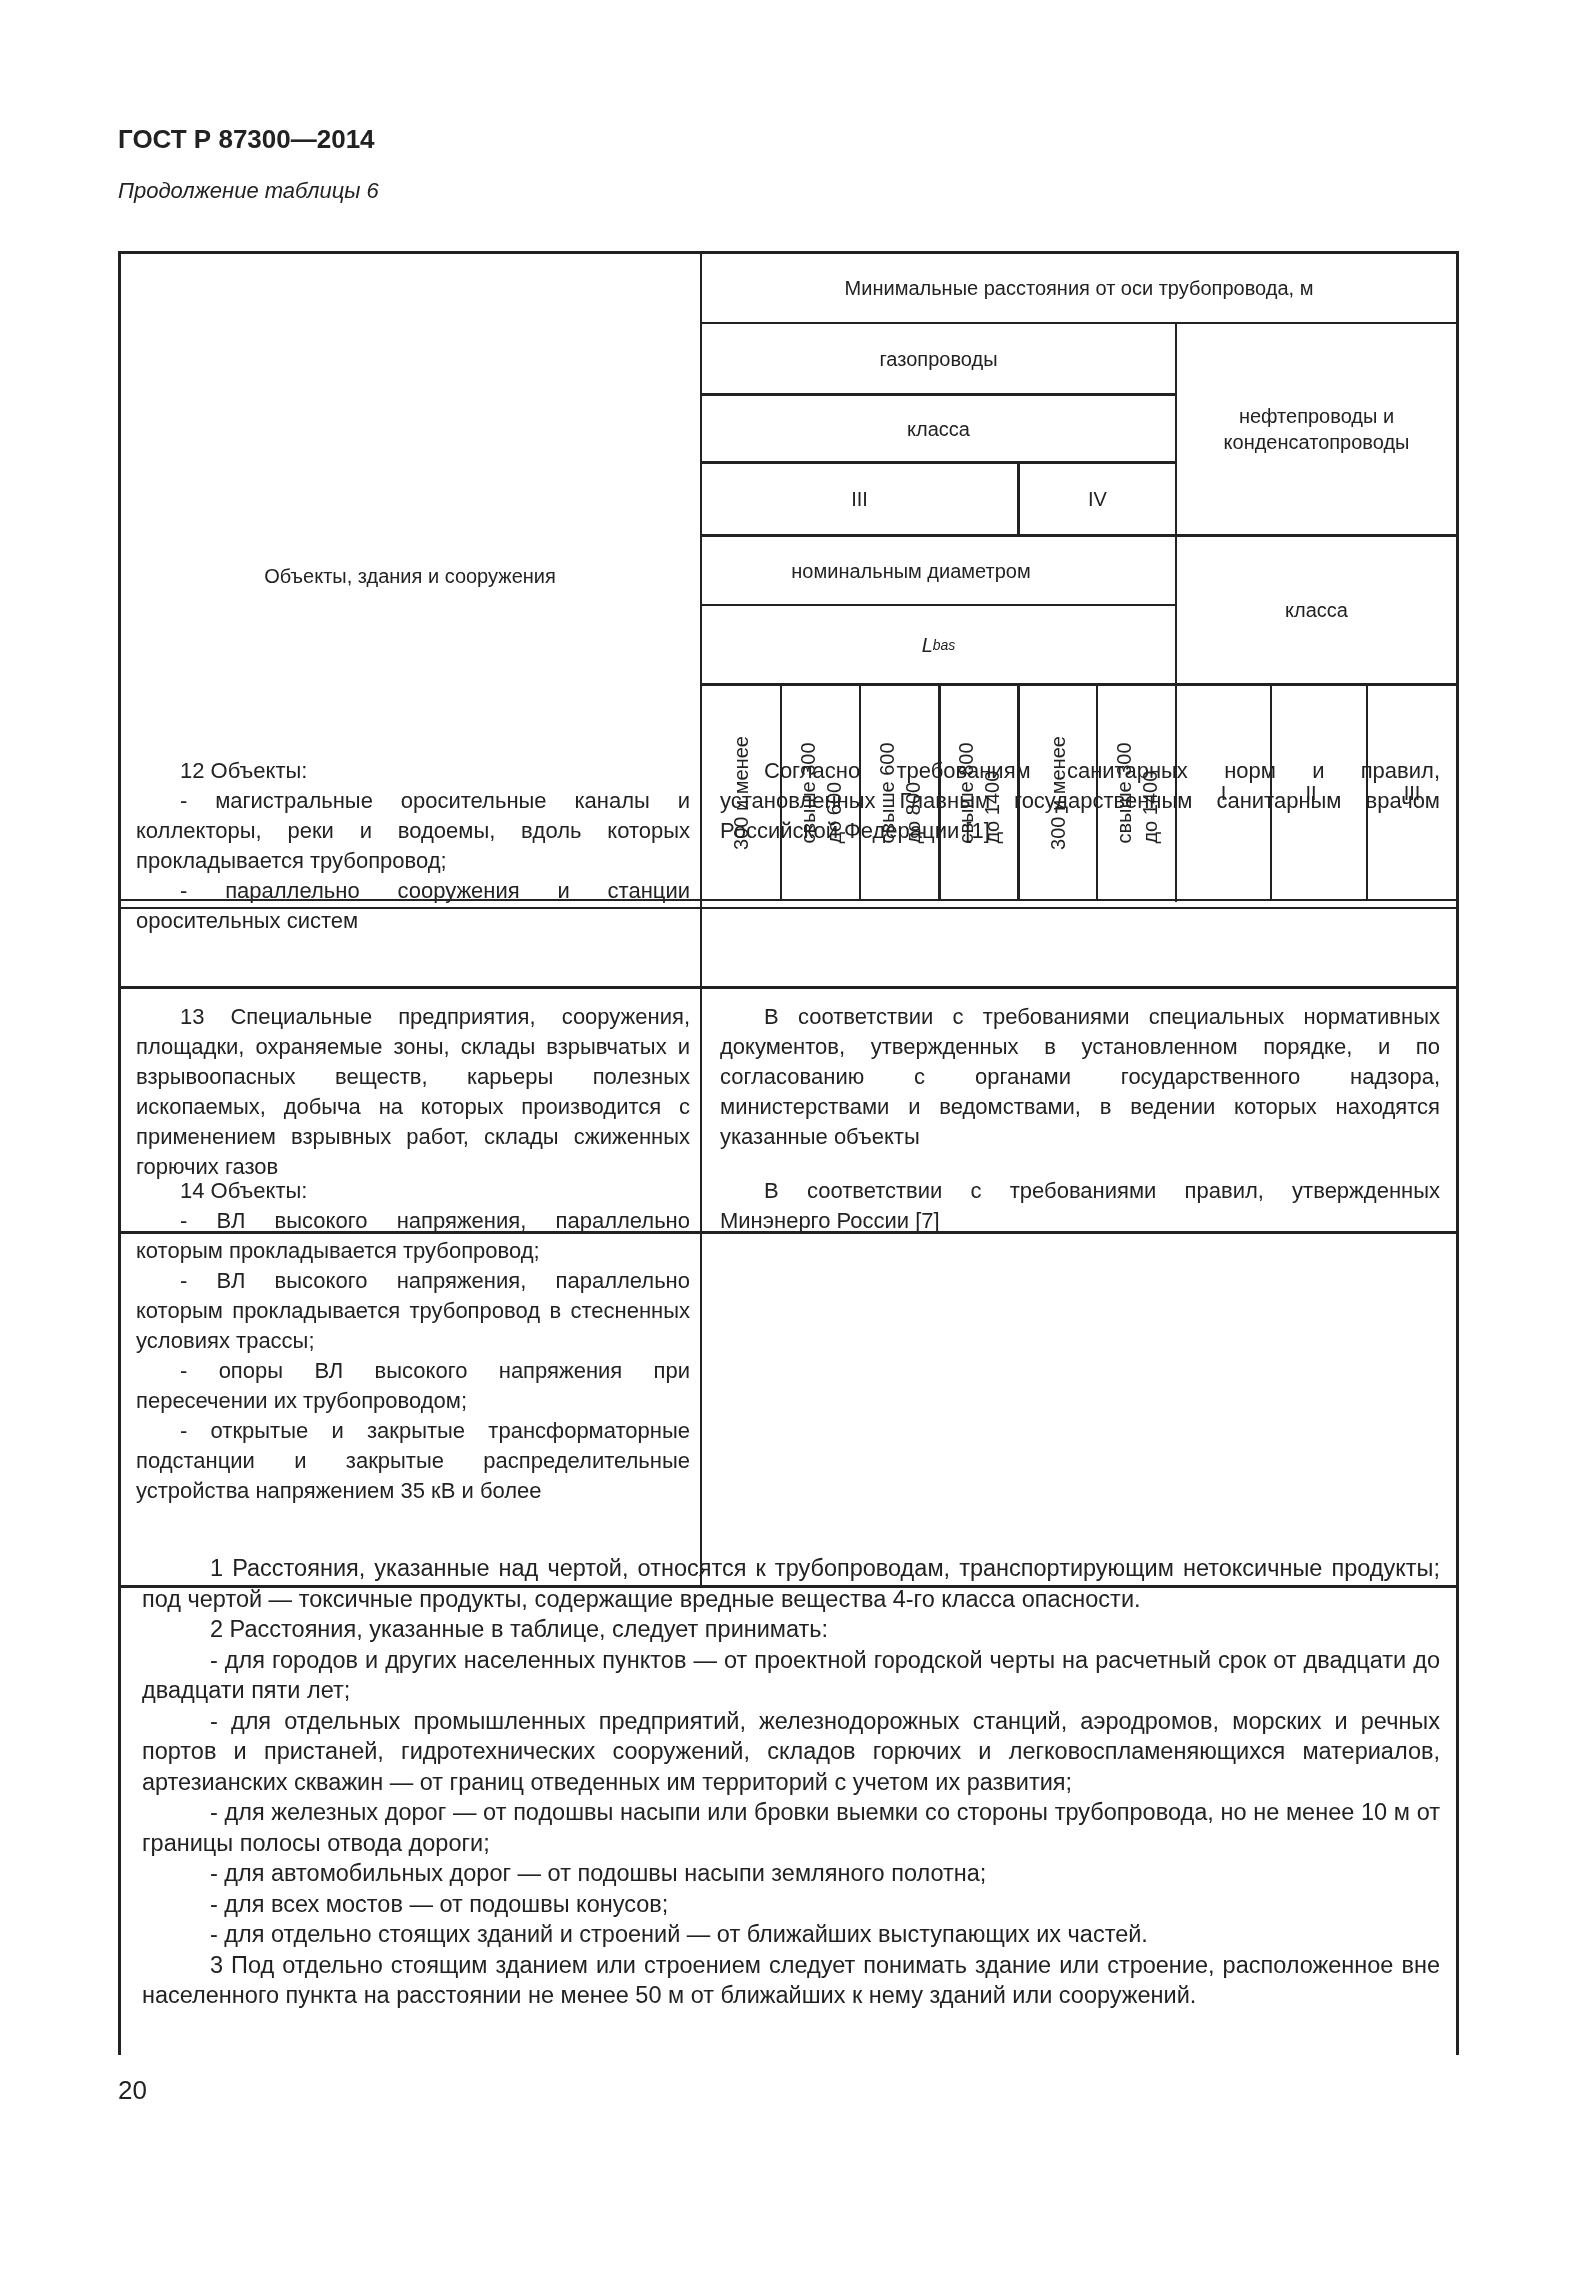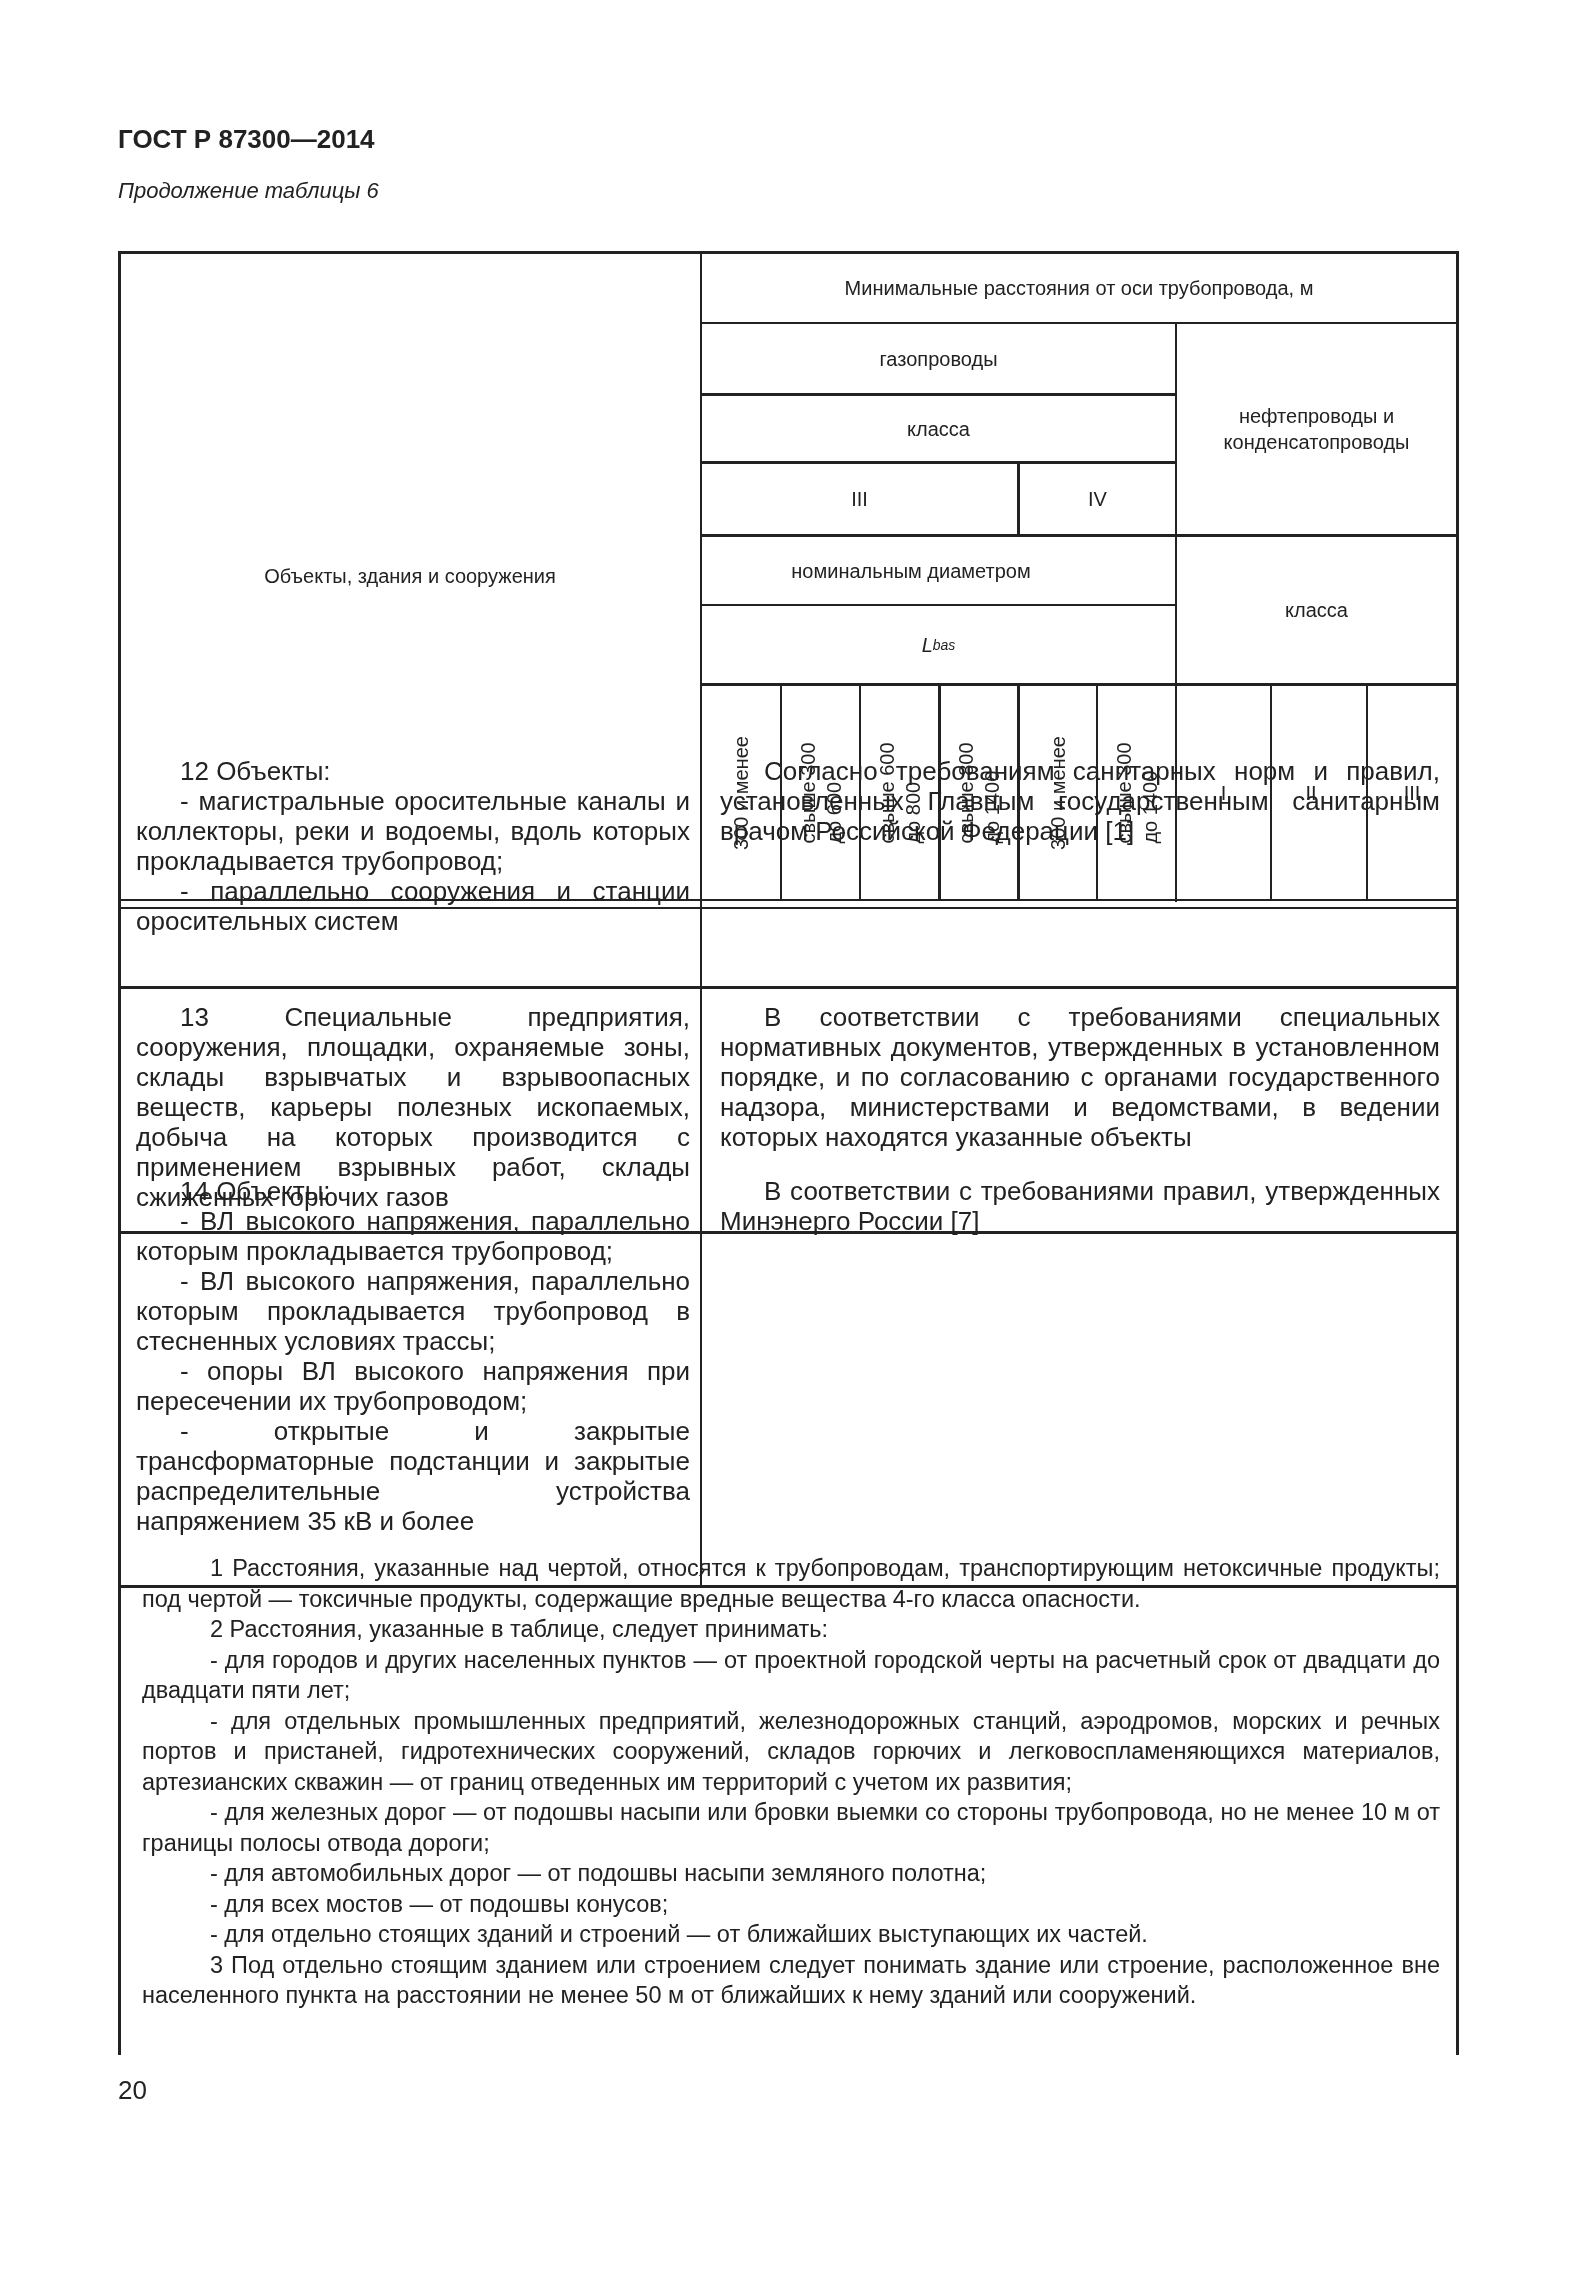--- a/index.html
+++ b/index.html
@@ -7,21 +7,21 @@
   .abs { position:absolute; }
   #doc-title { left:118px; top:124px; font-size:26px; font-weight:bold; letter-spacing:0px; }
   #table-caption { left:118px; top:178px; font-size:22px; font-style:italic; }
   .hl { position:absolute; background:#222; height:2px; }
   .vl { position:absolute; background:#222; width:2px; }
   .thick-h { height:3px; }
   .thick-v { width:3px; }
   .cell { position:absolute; display:flex; align-items:center; justify-content:center; text-align:center; font-size:20px; line-height:26px; }
   .vert { position:absolute; display:flex; align-items:center; justify-content:center; }
   .vert span { display:block; transform:rotate(-90deg); white-space:nowrap; font-size:20px; line-height:26px; text-align:left; }
-  .body-text { position:absolute; font-size:26px; line-height:30px; text-align:justify; }
+  .body-text { position:absolute; font-size:22px; line-height:30px; text-align:justify; }
   .body-text p { margin:0; }
   .ind { text-indent:44px; }
   .notes { position:absolute; left:142px; width:1298px; top:1553px; font-size:23.5px; line-height:30.5px; text-align:justify; }
   .notes p { margin:0; }
   .notes .ind2 { text-indent:68px; }
   .notes .title { letter-spacing:5px; text-indent:68px; }
   #page-number { left:118px; top:2075px; font-size:26px; }
   .lbas i { font-style:italic; }
   .lbas sub { font-size:14px; font-style:italic; }
 </style>

